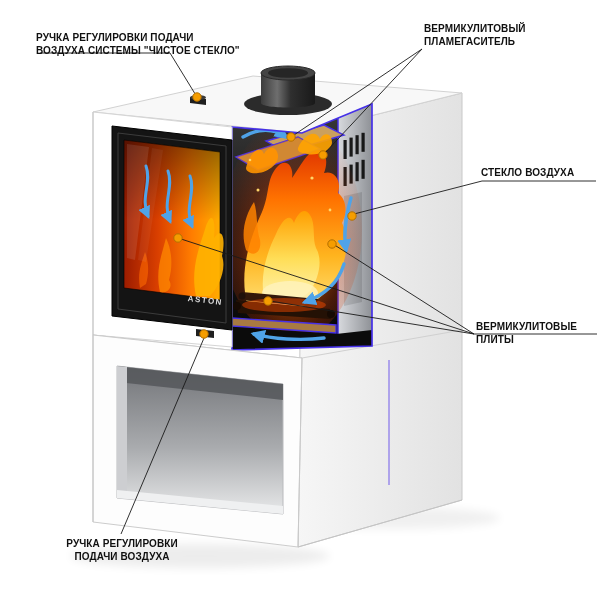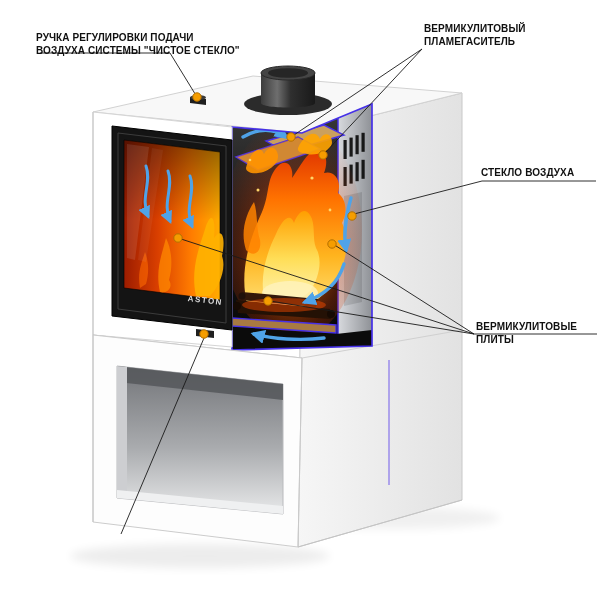--- a/index.html
+++ b/index.html
@@ -229,14 +229,16 @@
 ВОЗДУХА СИСТЕМЫ "ЧИСТОЕ СТЕКЛО"</div>
 
 <div class="callout" style="left:424px;top:22px;width:170px;">ВЕРМИКУЛИТОВЫЙ
 ПЛАМЕГАСИТЕЛЬ</div>
 
 <div class="callout" style="left:481px;top:166px;width:115px;">СТЕКЛО ВОЗДУХА</div>
 
 <div class="callout" style="left:476px;top:320px;width:125px;">ВЕРМИКУЛИТОВЫЕ
 ПЛИТЫ</div>
 
+<div class="callout center" style="left:52px;top:537px;width:140px;">РУЧКА РЕГУЛИРОВКИ
+ПОДАЧИ ВОЗДУХА</div>
 
 </div>
 
 </body></html>

